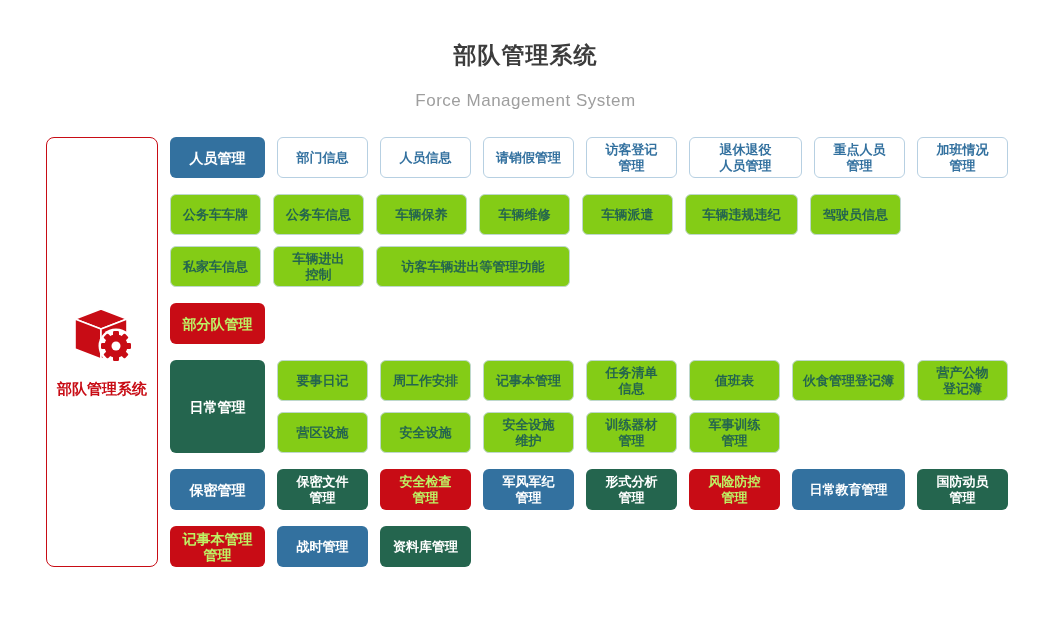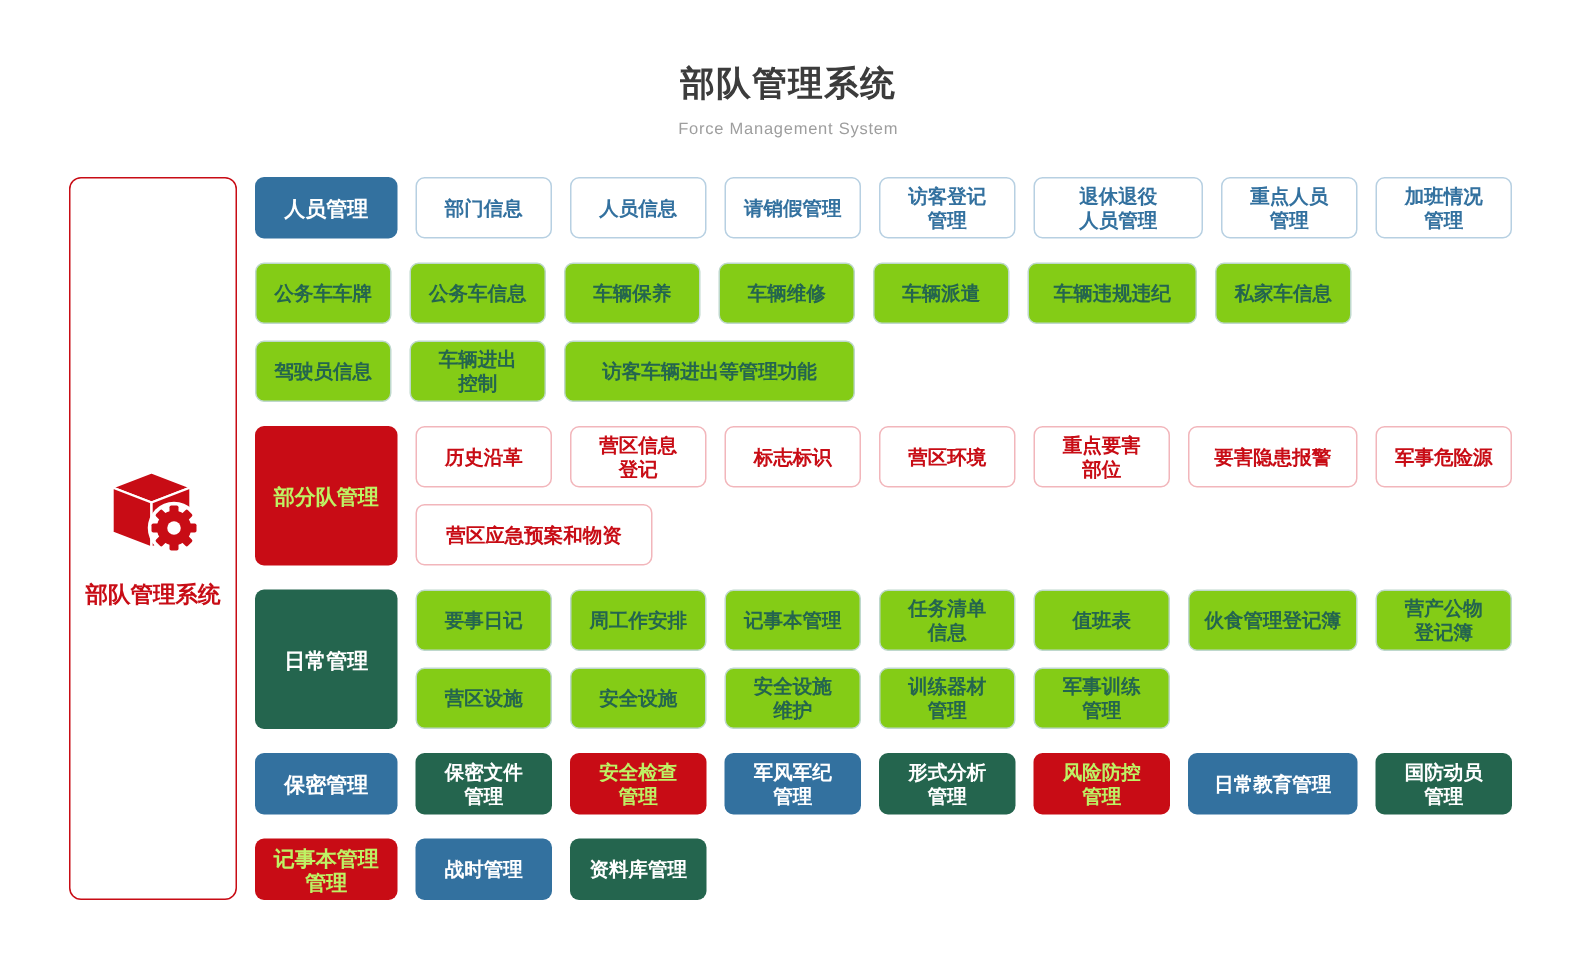--- a/index.html
+++ b/index.html
@@ -3,21 +3,21 @@
 <meta charset="utf-8">
 <style>
   html,body{margin:0;padding:0;}
   body{
     width:1051px;height:636px;background:#ffffff;overflow:hidden;
     font-family:"Liberation Sans","DejaVu Sans",sans-serif;
   }
   .page{width:1051px;height:636px;position:relative;}
   .hdr{text-align:center;padding-top:40px;}
   .title{font-size:23px;font-weight:700;color:#3c3c3c;letter-spacing:1px;}
-  .subtitle{margin-top:9px;font-size:11px;color:#9e9e9e;letter-spacing:0.5px;}
+  .subtitle{margin-top:20px;font-size:17px;color:#9e9e9e;letter-spacing:0.5px;}
   .diagram{display:flex;gap:12px;padding-left:46px;margin-top:26px;align-items:stretch;}
   .root-box{
     flex:none;width:112px;box-sizing:border-box;
     border:1.5px solid var(--red);border-radius:8px;background:#fff;
     display:flex;flex-direction:column;align-items:center;justify-content:center;gap:12px;
   }
   .root-label{color:var(--red);font-size:15px;font-weight:700;}
   .rows{display:flex;flex-direction:column;gap:16px;}
   .row{display:flex;gap:12px;align-items:stretch;}
   .items{display:flex;flex-wrap:wrap;gap:11px 12px;width:736px;align-content:flex-start;}
@@ -92,41 +92,29 @@
           </div>
         </div>
         <div class="row">
           <div class="items">
             <div class="cell size-s outline-green">公务车车牌</div>
             <div class="cell size-s outline-green">公务车信息</div>
             <div class="cell size-s outline-green">车辆保养</div>
             <div class="cell size-s outline-green">车辆维修</div>
             <div class="cell size-s outline-green">车辆派遣</div>
             <div class="cell size-m outline-green">车辆违规违纪</div>
+            <div class="cell size-s outline-green">驾驶员信息</div>
             <div class="cell size-s outline-green">私家车信息</div>
-            <div class="cell size-s outline-green">驾驶员信息</div>
             <div class="cell size-s outline-green">车辆进出
 控制</div>
             <div class="cell size-xl outline-green">访客车辆进出等管理功能</div>
           </div>
         </div>
         <div class="row">
           <div class="cell row-header solid-red">部分队管理</div>
-          <div class="items">
-            <div class="cell size-s outline-red">历史沿革</div>
-            <div class="cell size-s outline-red">营区信息
-登记</div>
-            <div class="cell size-s outline-red">标志标识</div>
-            <div class="cell size-s outline-red">营区环境</div>
-            <div class="cell size-s outline-red">重点要害
-部位</div>
-            <div class="cell size-m outline-red">要害隐患报警</div>
-            <div class="cell size-s outline-red">军事危险源</div>
-            <div class="cell size-l outline-red">营区应急预案和物资</div>
-          </div>
         </div>
         <div class="row">
           <div class="cell row-header solid-green">日常管理</div>
           <div class="items">
             <div class="cell size-s outline-green">要事日记</div>
             <div class="cell size-s outline-green">周工作安排</div>
             <div class="cell size-s outline-green">记事本管理</div>
             <div class="cell size-s outline-green">任务清单
 信息</div>
             <div class="cell size-s outline-green">值班表</div>

